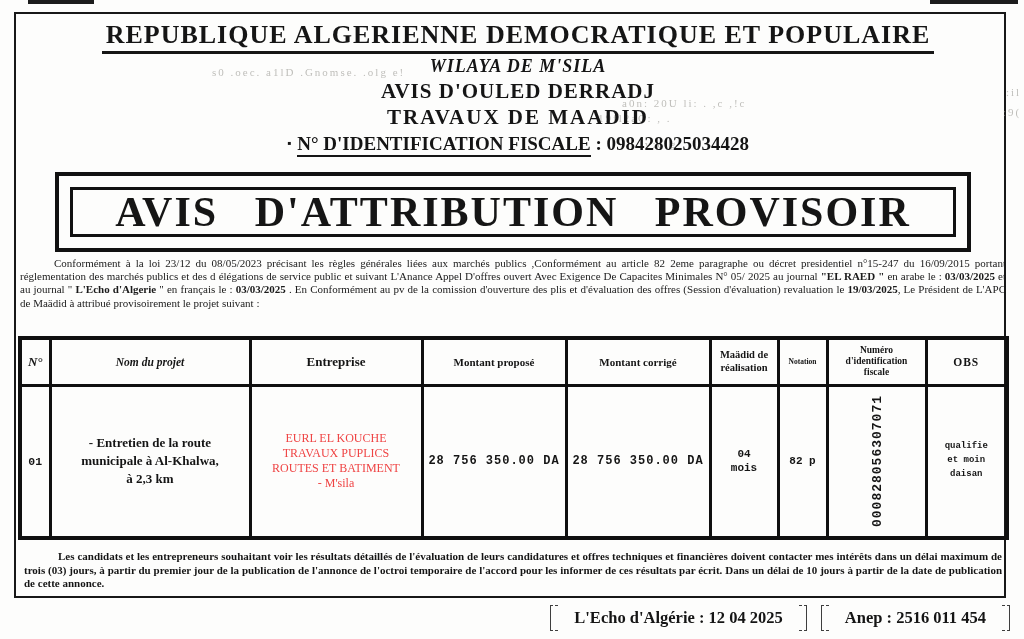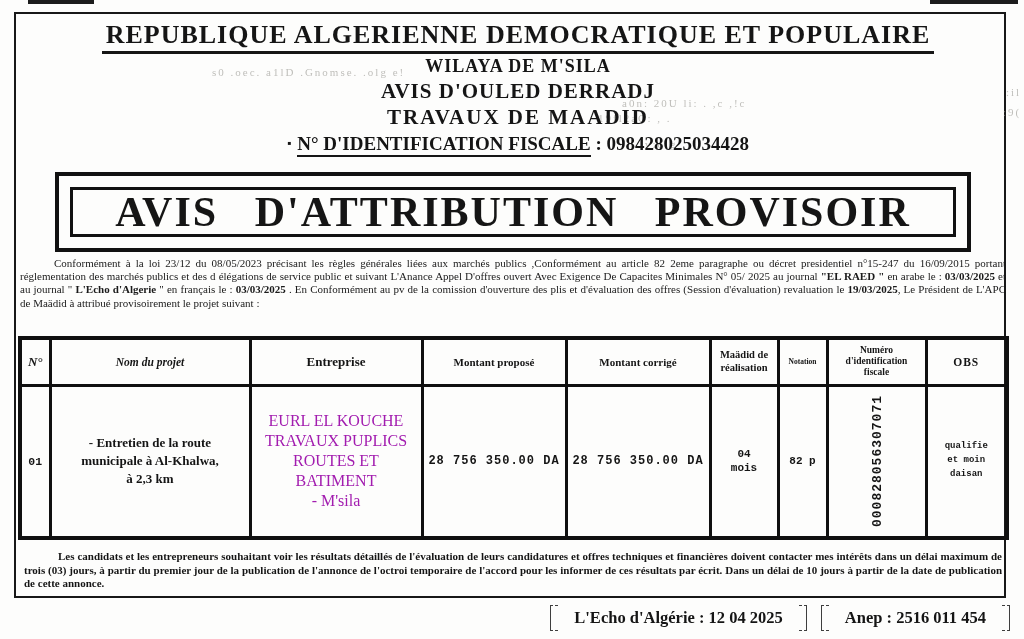--- a/index.html
+++ b/index.html
@@ -15,21 +15,21 @@
 
   
   .doc-border { position: absolute; left: 14px; top: 12px; width: 992px; height: 586px;
                 border: 2px solid #181818; }
 
   .center-line { position: absolute; left: 14px; width: 992px; text-align: center; padding-left: 16px; }
 
   .republic { top: 20px; font-size: 26px; font-weight: bold; letter-spacing: 1px; }
   .republic span { display: inline-block; border-bottom: 3px solid #161616; padding: 0 4px 1px 4px; }
 
-  .wilaya  { top: 56px;  font-size: 18px; font-weight: bold; letter-spacing: 1px; }
+  .wilaya  { top: 56px;  font-size: 18px; font-weight: bold; letter-spacing: 1px; font-style: italic; }
   .daira   { top: 79px;  font-size: 21px; font-weight: bold; letter-spacing: 1px; }
   .commune { top: 105px; font-size: 21px; font-weight: bold; letter-spacing: 2px; }
 
   .fiscal-line { top: 133px; font-size: 19px; font-weight: bold; }
   .fiscal-line .bullet { font-size: 12px; vertical-align: 3px; margin-right: 6px; }
   .fiscal-line .lbl { border-bottom: 2px solid #161616; padding-bottom: 1px; }
 
   .avis-outer { position: absolute; left: 55px; top: 172px; width: 916px; height: 80px;
                 border: 4px solid #111; padding: 11px; background: var(--paper); }
   .avis-inner { width: 100%; height: 100%; border: 3px solid #111;
@@ -54,21 +54,21 @@
   .h-company { font-size: 13px;  font-weight: bold; }
   .h-amount  { font-size: 11px;  font-weight: bold; }
   .h-deadline{ font-size: 10.5px; font-weight: bold; white-space: pre-line; line-height: 1.2; }
   .h-score   { font-size: 7.5px; font-weight: bold; }
   .h-nif     { font-size: 9.5px; font-weight: bold; white-space: pre-line; line-height: 1.18; }
   .h-obs     { font-size: 11.5px; font-weight: bold; letter-spacing: 1px; }
 
   .mono { font-family: "Liberation Mono", "DejaVu Sans Mono", monospace; font-weight: bold; }
   .c-num      { font-size: 11.5px; }
   .c-project  { font-size: 13px; font-weight: bold; white-space: pre-line; line-height: 1.4; }
-  .c-company  { font-size: 16px; white-space: pre-line; line-height: 1.25; color: #a21caf; }
+  .c-company  { font-size: 12px; white-space: pre-line; line-height: 1.25; color: #ef4444; }
   .c-amount   { font-size: 12px; letter-spacing: 1px; white-space: nowrap; }
   .c-deadline { font-size: 11px; white-space: pre-line; line-height: 1.3; }
   .c-score    { font-size: 11px; }
   .c-nif      { position: relative; }
   .c-nif .rot { position: absolute; left: 50%; top: 50%;
                 transform: translate(-50%, -50%) rotate(-90deg);
                 white-space: nowrap; font-size: 13px; letter-spacing: 1px;
                 font-family: "Liberation Mono", "DejaVu Sans Mono", monospace; font-weight: bold; }
   .c-obs      { font-size: 9px; white-space: pre-line; line-height: 1.55; }
 

